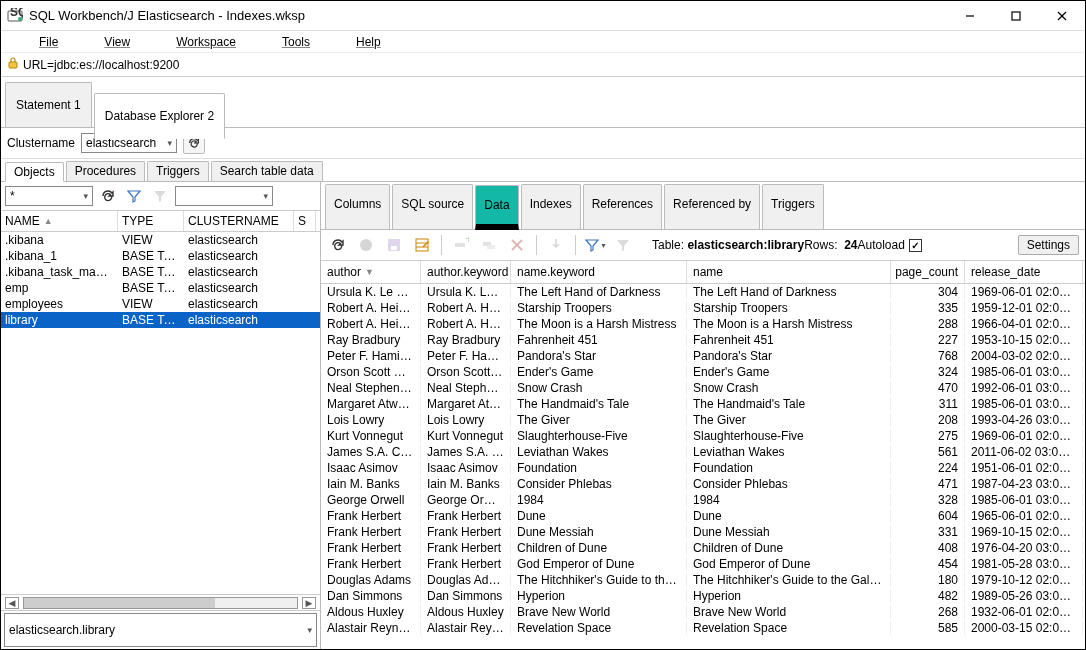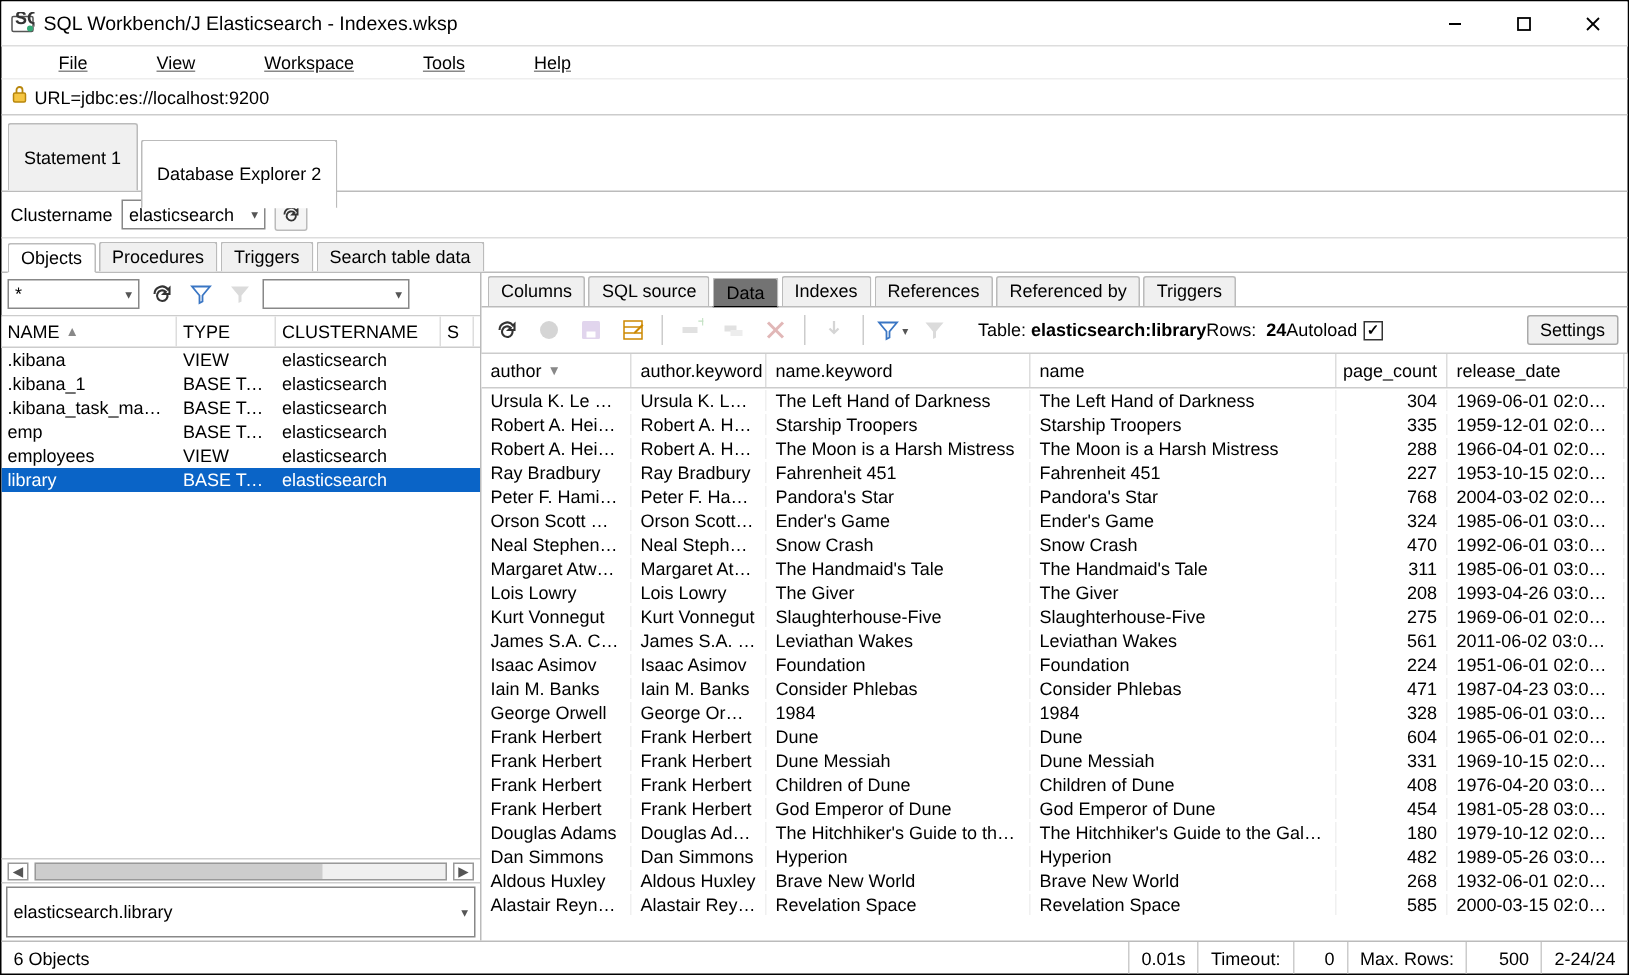--- a/index.html
+++ b/index.html
@@ -36,22 +36,22 @@
   .lp-row .cell{ padding:0 4px; font-size:12px; white-space:nowrap; overflow:hidden; text-overflow:ellipsis;}
   .lp-row.sel { background:#0a64c7; color:#fff;}
   .lp-scrolltrack{ height:16px; border-top:1px solid #ccc; display:flex; align-items:center; padding:0 4px; gap:4px;}
   .lp-scrolltrack .arrow{width:14px;height:12px;border:1px solid #999;display:flex;align-items:center;justify-content:center;font-size:9px;color:#555;}
   .lp-scrolltrack .track{flex:1;height:12px;border:1px solid #999;background:#f0f0f0;position:relative;}
   .lp-scrolltrack .thumb{position:absolute;left:0;top:0;height:100%;width:70%;background:#cdcdcd;}
   .lp-footer { border-top:1px solid #ccc; padding:2px 3px;}
   .lp-footer .combo-full{height:20px;border:1px solid #888;display:flex;align-items:center;justify-content:space-between;padding:16px 4px;}
   .rightpane { flex:1; display:flex; flex-direction:column; min-height:0;}
   .rp-tabs { display:flex; padding:2px 4px 0 4px; border-bottom:1px solid #bbb;}
-  .rp-tabs .tab{padding:2px 8px;border:1px solid #bbb;border-bottom:none;background:#f0f0f0;margin-right:2px;border-radius:2px 2px 0 0;}
-  .rp-tabs .tab.active{background:#737373;position:relative;top:1px;border-bottom:1px solid #000000;}
+  .rp-tabs .tab{padding:12px 8px;border:1px solid #bbb;border-bottom:none;background:#f0f0f0;margin-right:2px;border-radius:2px 2px 0 0;}
+  .rp-tabs .tab.active{background:#14b8a6;position:relative;top:1px;border-bottom:6px solid #000000;}
   .rp-toolbar{display:flex;align-items:center;gap:6px;padding:4px 6px;border-bottom:1px solid #ccc;}
   .rp-tool{width:22px;height:22px;display:inline-flex;align-items:center;justify-content:center;border-radius:2px;}
   .rp-tool svg{width:16px;height:16px;}
   .rp-tool.dis svg{opacity:.35;}
   .rp-sep{width:1px;height:20px;background:#ccc;margin:0 2px;}
   .rp-info{margin-left:12px;display:flex;align-items:center;gap:0;}
   .rp-info b{font-weight:600;}
   .settings-btn{margin-left:auto;padding:2px 8px;border:1px solid #aaa;background:#f0f0f0;border-radius:2px;}
   .data-head{display:flex;border-bottom:1px solid #ccc;background:#fff;}
   .data-head .col{border-right:1px solid #ddd;padding:4px 6px;font-size:12px;display:flex;align-items:center;gap:4px;white-space:nowrap;}
@@ -515,23 +515,14 @@
             <div class="cell d-c1">Alastair Reynolds</div>
             <div class="cell d-c2">Revelation Space</div>
             <div class="cell d-c3">Revelation Space</div>
             <div class="cell d-c4 num">585</div>
             <div class="cell d-c5">2000-03-15 02:00:00</div>
           </div>
         </div>
     </div>
   </div>
 
-  <div class="statusbar">
-    <div class="seg" style="flex:1">6 Objects</div>
-    <div class="seg">0.01s</div>
-    <div class="seg">Timeout:</div>
-    <div class="seg" style="min-width:36px;justify-content:flex-end;">0</div>
-    <div class="seg">Max. Rows:</div>
-    <div class="seg" style="min-width:50px;justify-content:flex-end;">500</div>
-    <div class="seg">2-24/24</div>
-  </div>
 
 </div>
 
 </body></html>

